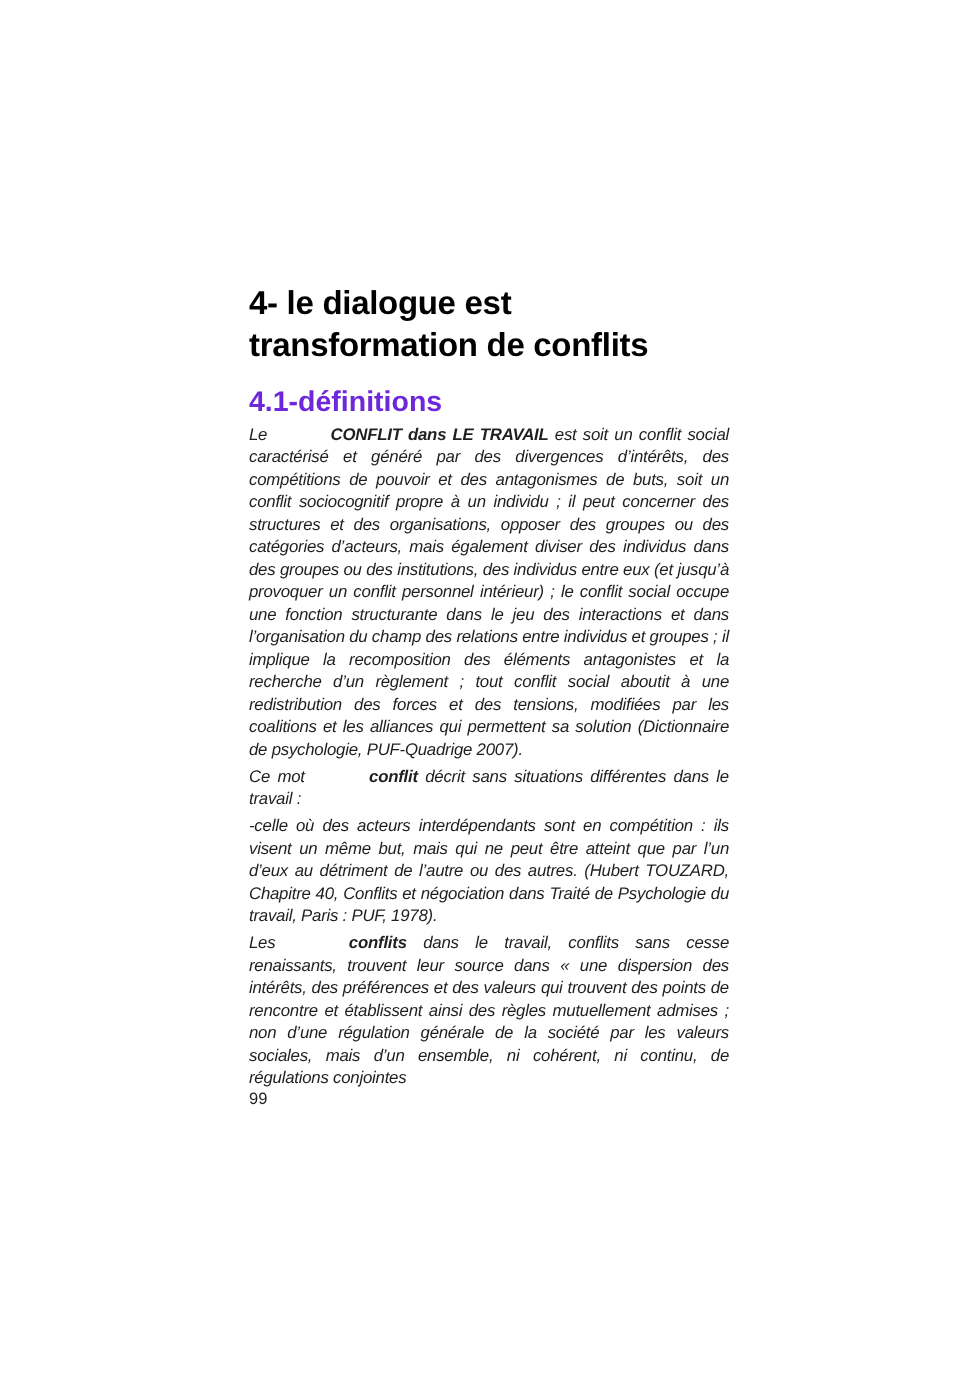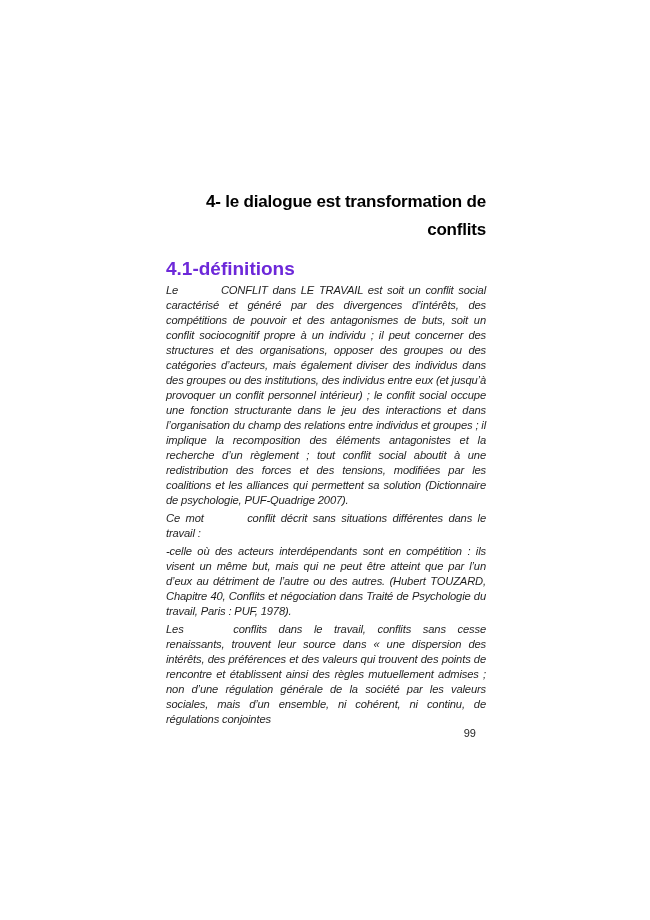--- a/index.html
+++ b/index.html
@@ -16,55 +16,54 @@
     font-family: "Liberation Sans", "DejaVu Sans", sans-serif;
   }
   .content {
     position: absolute;
     left: 166px;
     top: 188px;
     width: 320px;
   }
   h1.chapter-title {
     margin: 0 0 16px 0;
-    font-size: 17px;
+    font-size: 22px;
     font-weight: bold;
     font-style: normal;
     line-height: 28px;
     letter-spacing: -0.2px;
     color: #000000;
-    text-align: right;
   }
   h2.section-heading {
     margin: 0 0 5px 0;
     font-size: 19px;
     font-weight: bold;
     font-style: normal;
     line-height: 18px;
     color: #6d28d9;
   }
   p.body-para {
     margin: 0 0 3px 0;
     font-size: 11.2px;
     font-style: italic;
     line-height: 15px;
     letter-spacing: -0.15px;
     color: #1f1f1f;
     text-align: justify;
   }
   p.body-para .b {
-    font-weight: normal;
+    font-weight: bold;
     margin-left: 38px;
   }
   .page-number {
     position: absolute;
     left: 166px;
     top: 727px;
     width: 310px;
-    text-align: right;
+    text-align: left;
     font-size: 11px;
     font-style: normal;
     color: #1f1f1f;
   }
 </style>
 </head>
 <body>
 
 <div class="page">
   <div class="content">

